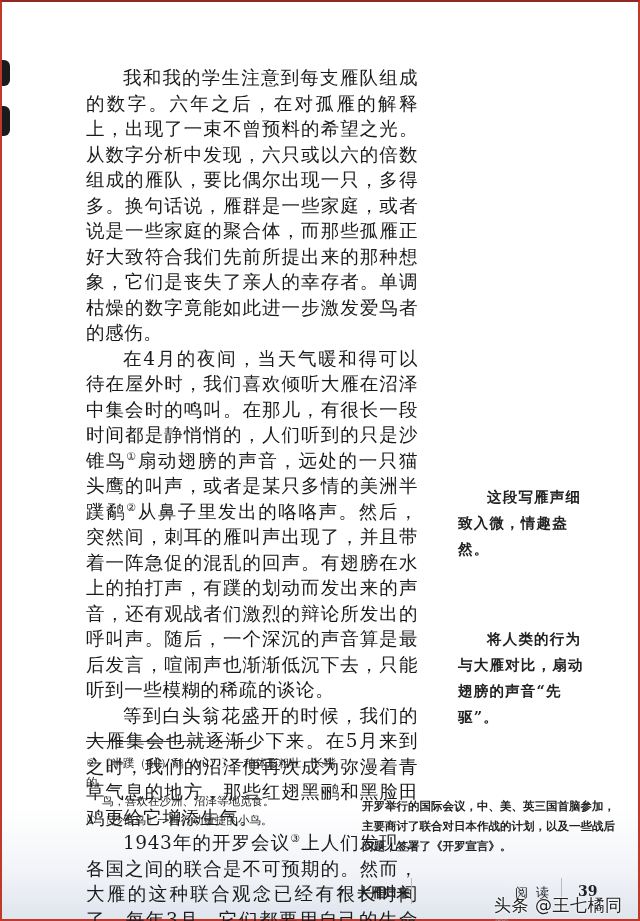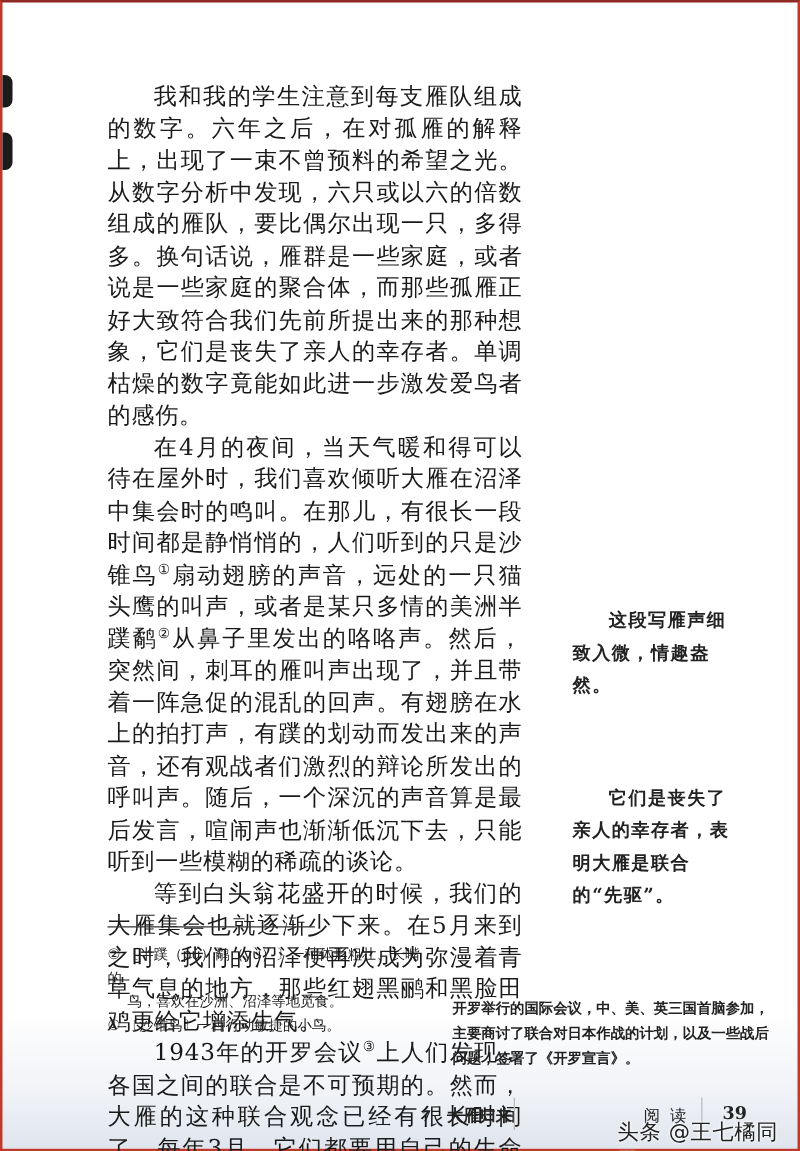--- a/index.html
+++ b/index.html
@@ -73,21 +73,21 @@
     <p><span>我和我的学生注意到每支雁队组成的数字。六年之后，在对孤雁的解释上，出现了一束不曾预料的希望之光。从数字分析中发现，六只或以六的倍数组成的雁队，要比偶尔出现一只，多得多。换句话说，雁群是一些家庭，或者说是一些家庭的聚合体，而那些孤雁正好大致符合我们先前所提出来的那种想象，它们是丧失了亲人的幸存者。单调枯燥的数字竟能如此进一步激发爱鸟者的感伤。</span></p>
     <p><span>在4月的夜间，当天气暖和得可以待在屋外时，我们喜欢倾听大雁在沼泽中集会时的鸣叫。在那儿，有很长一段时间都是静悄悄的，人们听到的只是沙锥鸟</span><sup>①</sup><span>扇动翅膀的声音，远处的一只猫头鹰的叫声，或者是某只多情的美洲半蹼鹬</span><sup>②</sup><span>从鼻子里发出的咯咯声。然后，突然间，刺耳的雁叫声出现了，并且带着一阵急促的混乱的回声。有翅膀在水上的拍打声，有蹼的划动而发出来的声音，还有观战者们激烈的辩论所发出的呼叫声。随后，一个深沉的声音算是最后发言，喧闹声也渐渐低沉下去，只能听到一些模糊的稀疏的谈论。</span></p>
     <p><span>等到白头翁花盛开的时候，我们的大雁集会也就逐渐少下来。在5月来到之时，我们的沼泽便再次成为弥漫着青草气息的地方，那些红翅黑鹂和黑脸田鸡更给它增添生气。</span></p>
     <p><span>1943年的开罗会议</span><sup>③</sup><span>上人们发现，各国之间的联合是不可预期的。然而，大雁的这种联合观念已经有很长时间了。每年3月，它们都要用自己的生命来为实现这个基本的信念做赌注。</span></p>
   </div>
 
   <div class="margin-note" style="top:466px;">
     <p>这段写雁声细致入微，情趣盎然。</p>
   </div>
   <div class="margin-note" style="top:608px;">
-    <p>它们是丧失了亲人的幸存者，表明大雁是联合的“先驱”。</p>
+    <p>将人类的行为与大雁对比，扇动翅膀的声音“先驱”。</p>
   </div>
 
   <div class="rule"></div>
 
   <div class="fn-col fn-left">
     <span class="fn-item"><span>②</span> <span>〔半蹼（pǔ）鹬（yù）〕一种体形粗壮、长嘴的</span><span class="hang">鸟，喜欢在沙洲、沼泽等地觅食。</span></span>
     <span class="fn-item"><span>①</span> <span>〔沙锥鸟〕一种行动敏捷的小鸟。</span></span>
   </div>
 
   <div class="fn-col fn-right">开罗举行的国际会议，中、美、英三国首脑参加，主要商讨了联合对日本作战的计划，以及一些战后问题，签署了《开罗宣言》。</div>

